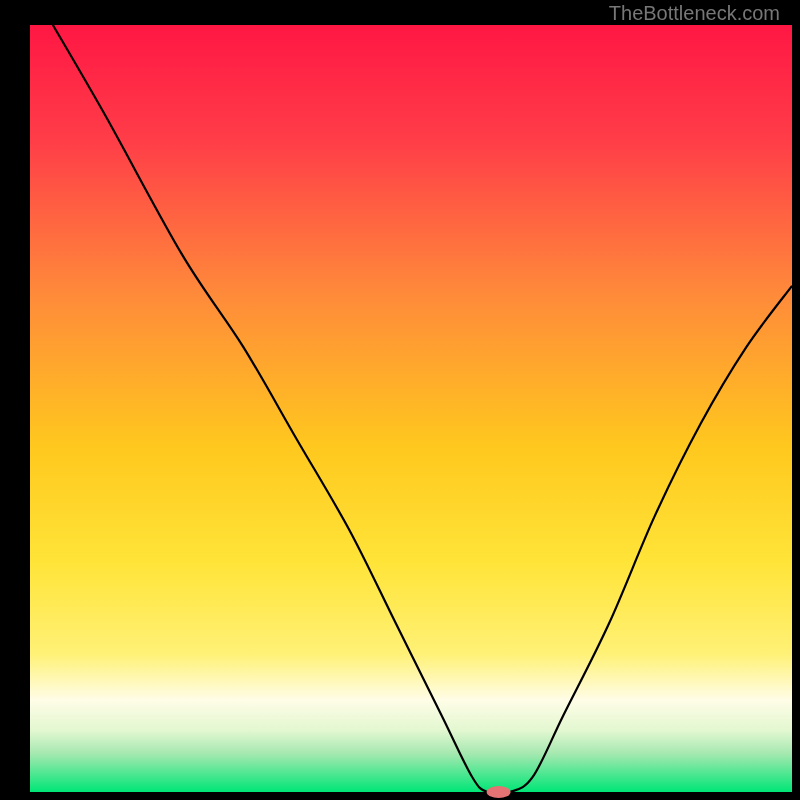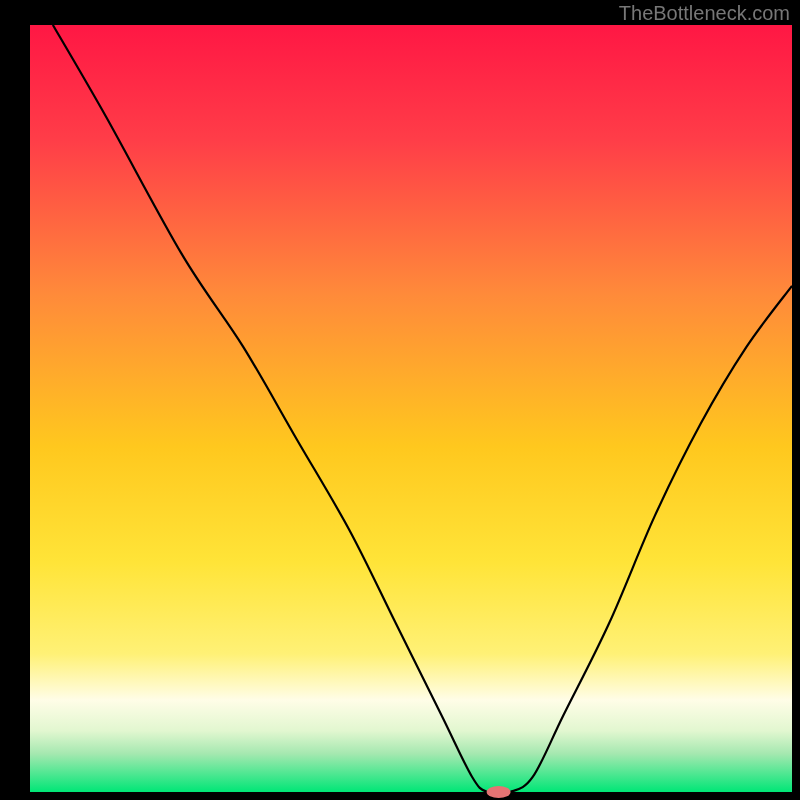--- a/index.html
+++ b/index.html
@@ -9,21 +9,21 @@
     font-family: Arial, sans-serif;
   }
   .container {
     width: 800px;
     height: 800px;
     position: relative;
   }
   .attribution {
     position: absolute;
     top: 2px;
-    right: 10px;
+    right: 20px;
     font-size: 20px;
     color: #777;
     font-family: Arial, sans-serif;
     z-index: 10;
   }
   svg {
     display: block;
   }
 </style>
 </head>

